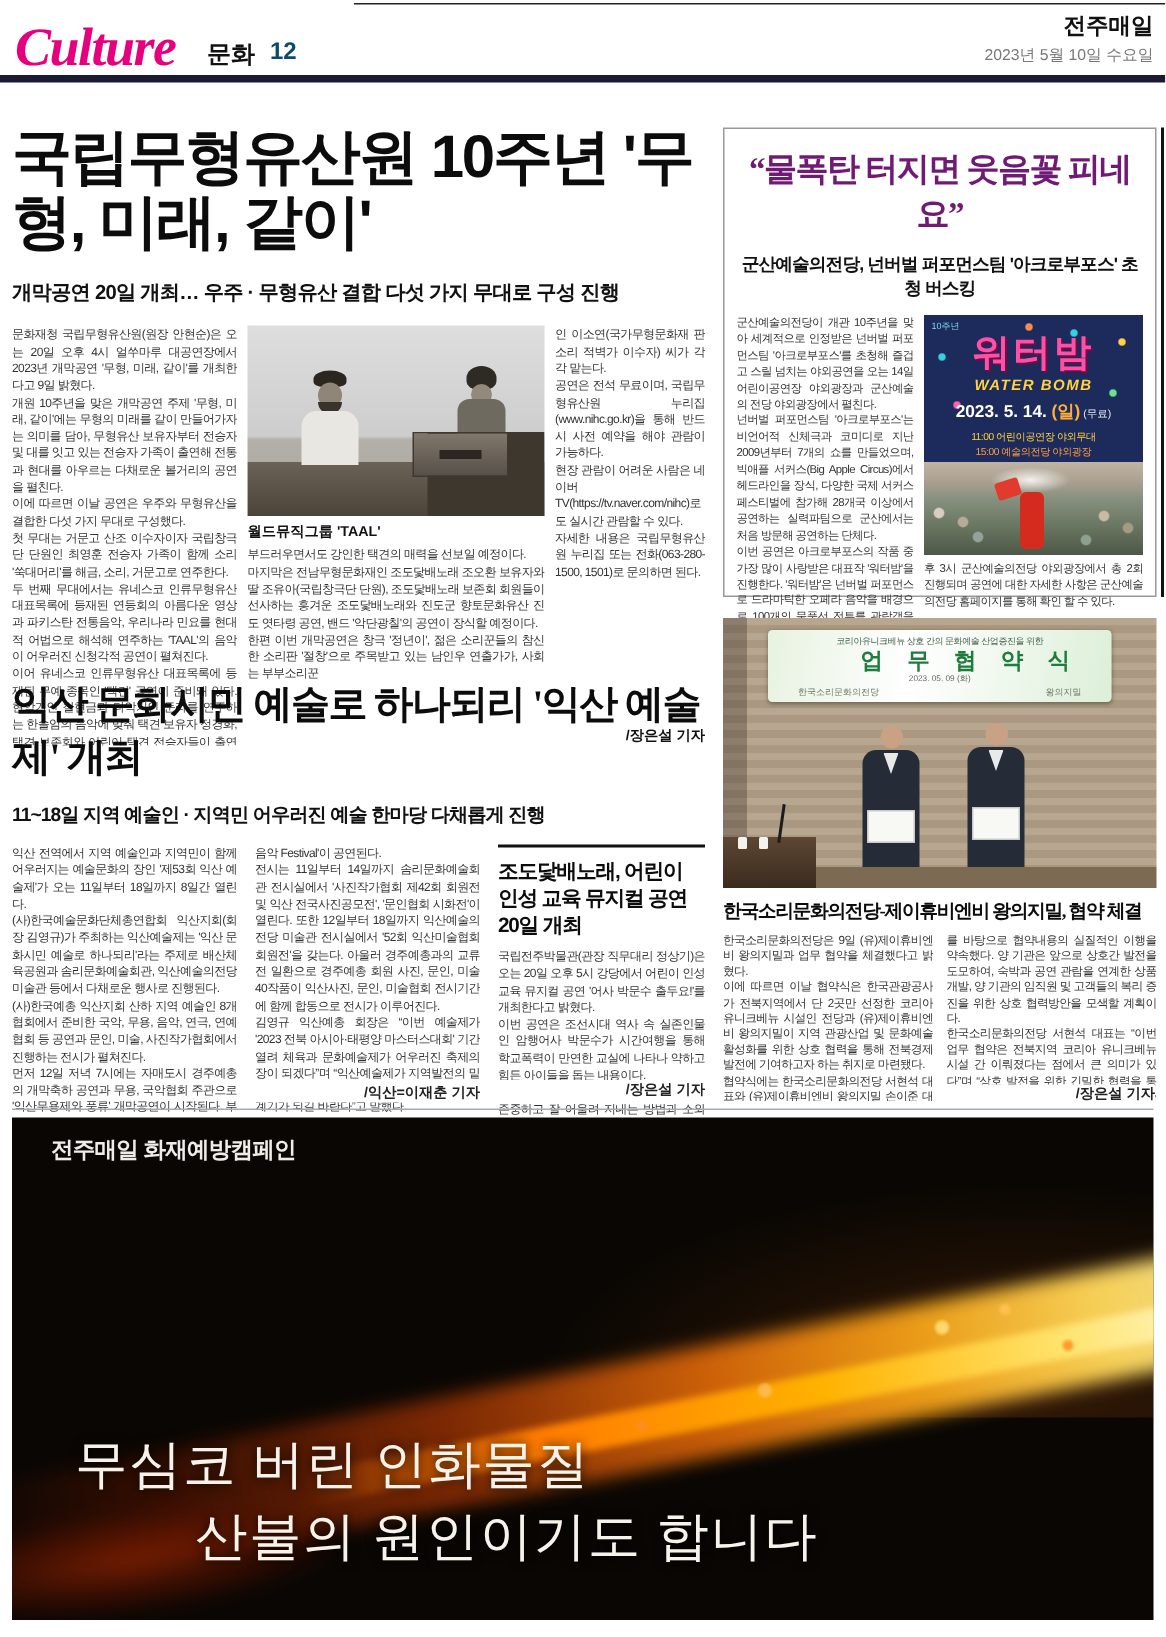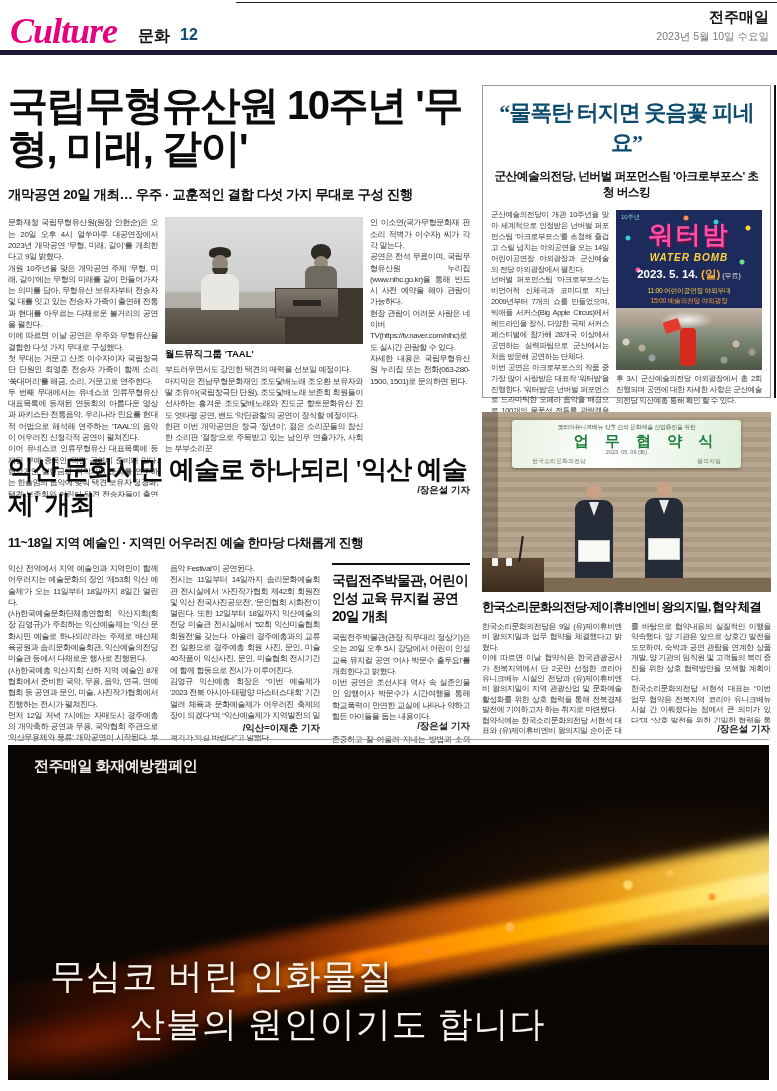--- a/index.html
+++ b/index.html
@@ -43,21 +43,21 @@
   .taal-harmonium{position:absolute;left:110px;bottom:26px;width:64px;height:30px;background:linear-gradient(180deg,#80786c,#575049);border:1px solid #3e3831;}
   .taal-keys{position:absolute;left:128px;bottom:38px;width:28px;height:6px;background:#2b2622;}
   .m-caption{margin:4px 0 3px;font-size:9.5px;font-weight:700;color:#111;}
   .m-col2-text{height:118px;}
 
   
   .gunsan-box{position:absolute;left:482px;top:85px;width:289px;height:313px;border:1px solid #999;
               padding:8px 8px 6px;background:#fff;}
   .page-edge-rule{position:absolute;left:774px;top:85px;width:2px;height:313px;background:#111;}
   .g-headline{margin-top:4px;text-align:center;font-family:"Liberation Serif",serif;
-              font-size:22px;font-weight:700;letter-spacing:-1px;color:#0c4a6e;}
+              font-size:22px;font-weight:700;letter-spacing:-1px;color:#701a75;}
   .g-subhead{margin-top:11px;text-align:center;font-size:11.8px;font-weight:700;letter-spacing:-0.6px;color:#111;}
   .g-body{margin-top:9px;display:flex;gap:7px;height:222px;}
   .g-col1{flex:1;height:222px;font-size:7.6px;line-height:10.9px;}
   .g-col2{width:146px;display:flex;flex-direction:column;}
   .g-col2 .bcol{font-size:7.6px;line-height:10.9px;}
   .poster{position:relative;width:146px;height:160px;background:#1d2a5c;overflow:hidden;}
   .p-dots{position:absolute;inset:0;background-image:
      radial-gradient(circle 2px at 12px 28px,#35cfe4 0 2px,transparent 3px),
      radial-gradient(circle 2px at 132px 18px,#ffd23f 0 2px,transparent 3px),
      radial-gradient(circle 2px at 22px 60px,#ff5fae 0 2px,transparent 3px),
@@ -165,21 +165,21 @@
   <div class="top-thin-rule" data-interactable="false"></div>
   <div class="brand" data-interactable="false">Culture</div>
   <div class="section-ko" data-interactable="false">문화</div>
   <div class="page-num" data-interactable="false">12</div>
   <div class="paper-name" data-interactable="false">전주매일</div>
   <div class="paper-date" data-interactable="false">2023년 5월 10일 수요일</div>
   <div class="thick-rule" data-interactable="false"></div>
 
   <div class="main-article" data-interactable="false">
     <div class="main-headline" data-interactable="false">국립무형유산원 10주년 '무형, 미래, 같이'</div>
-    <div class="main-subhead" data-interactable="false">개막공연 20일 개최… 우주 · 교훈적인 결합 다섯 가지 무대로 구성 진행</div>
+    <div class="main-subhead" data-interactable="false">개막공연 20일 개최… 우주 · 무형유산 결합 다섯 가지 무대로 구성 진행</div>
     <div class="main-body" data-interactable="false">
       <div class="bcol m-col1" data-interactable="false">문화재청 국립무형유산원(원장 안현순)은 오는 20일 오후 4시 얼쑤마루 대공연장에서 2023년 개막공연 '무형, 미래, 같이'를 개최한다고 9일 밝혔다.
 개원 10주년을 맞은 개막공연 주제 '무형, 미래, 같이'에는 무형의 미래를 같이 만들어가자는 의미를 담아, 무형유산 보유자부터 전승자 및 대를 잇고 있는 전승자 가족이 출연해 전통과 현대를 아우르는 다채로운 볼거리의 공연을 펼친다.
 이에 따르면 이날 공연은 우주와 무형유산을 결합한 다섯 가지 무대로 구성했다.
 첫 무대는 거문고 산조 이수자이자 국립창극단 단원인 최영훈 전승자 가족이 함께 소리 '쑥대머리'를 해금, 소리, 거문고로 연주한다.
 두 번째 무대에서는 유네스코 인류무형유산 대표목록에 등재된 연등회의 아름다운 영상과 파키스탄 전통음악, 우리나라 민요를 현대적 어법으로 해석해 연주하는 'TAAL'의 음악이 어우러진 신청각적 공연이 펼쳐진다.
 이어 유네스코 인류무형유산 대표목록에 등재된 무예 종목인 '택견' 공연이 준비돼 있다. 현악기인 철현금과 타악기인 둔라를 연주하는 한슬임의 음악에 맞춰 택견 보유자 정경화, 택견 보존회와 어린이 택견 전승자들이 출연해</div>
       <div class="m-mid" data-interactable="false">
         <div class="m-photo" data-interactable="false">
           <div class="taal-cloth" data-interactable="false"></div>
@@ -226,42 +226,42 @@
           <div class="p-dateline" data-interactable="false"><span data-interactable="false">2023. 5. 14. </span><span class="p-day" data-interactable="false">(일)</span><span class="p-free" data-interactable="false"> (무료)</span></div>
           <div class="p-sched p-s1" data-interactable="false">11:00  어린이공연장 야외무대</div>
           <div class="p-sched p-s2" data-interactable="false">15:00  예술의전당 야외광장</div>
           <div class="p-photo" data-interactable="false">
             <div class="p-crowd" data-interactable="false"></div>
             <div class="p-splash" data-interactable="false"></div>
             <div class="p-bucket" data-interactable="false"></div>
             <div class="p-performer" data-interactable="false"></div>
           </div>
         </div>
-        <div class="bcol" style="margin-top:4px;flex:1;" data-interactable="false">후 3시 군산예술의전당 야외광장에서 총 2회 진행되며 공연에 대한 자세한 사항은 군산예술의전당 익산예총 통해 확인 할 수 있다.</div>
+        <div class="bcol" style="margin-top:4px;flex:1;" data-interactable="false">후 3시 군산예술의전당 야외광장에서 총 2회 진행되며 공연에 대한 자세한 사항은 군산예술의전당 홈페이지를 통해 확인 할 수 있다.</div>
         <div class="byline" data-interactable="false">/군산=이재춘 기자</div>
       </div>
     </div>
   </div>
   <div class="page-edge-rule" data-interactable="false"></div>
 
   <div class="iksan" data-interactable="false">
     <div class="i-headline" data-interactable="false">익산 문화시민 예술로 하나되리 '익산 예술제' 개최</div>
     <div class="i-subhead" data-interactable="false">11~18일 지역 예술인 · 지역민 어우러진 예술 한마당 다채롭게 진행</div>
     <div class="i-body" data-interactable="false">
       <div class="bcol i-col" data-interactable="false">익산 전역에서 지역 예술인과 지역민이 함께 어우러지는 예술문화의 장인 '제53회 익산 예술제'가 오는 11일부터 18일까지 8일간 열린다.
 (사)한국예술문화단체총연합회 익산지회(회장 김영규)가 주최하는 익산예술제는 '익산 문화시민 예술로 하나되리'라는 주제로 배산체육공원과 솜리문화예술회관, 익산예술의전당 미술관 등에서 다채로운 행사로 진행된다.
 (사)한국예총 익산지회 산하 지역 예술인 8개 협회에서 준비한 국악, 무용, 음악, 연극, 연예협회 등 공연과 문인, 미술, 사진작가협회에서 진행하는 전시가 펼쳐진다.
 먼저 12일 저녁 7시에는 자매도시 경주예총의 개막축하 공연과 무용, 국악협회 주관으로 '익산무용제와 풍류' 개막공연이 시작된다. 부대행사로 오후 5시에서 7시까지 '공예 무료체험'이 진행된다.
 13일 솜리문화예술회관 소공연장에서는 연극 '이웃집 쌀통'이 공연되며 배산체육공원 야외공연장에서 '힐링콘서트'가 진행된다. 17일에는 솜리문화예술회관 중공연장에서 '2023 익산 실용</div>
       <div class="bcol i-col" data-interactable="false">음악 Festival'이 공연된다.
 전시는 11일부터 14일까지 솜리문화예술회관 전시실에서 '사진작가협회 제42회 회원전 및 익산 전국사진공모전', '문인협회 시화전'이 열린다. 또한 12일부터 18일까지 익산예술의전당 미술관 전시실에서 '52회 익산미술협회 회원전'을 갖는다. 아울러 경주예총과의 교류전 일환으로 경주예총 회원 사진, 문인, 미술 40작품이 익산사진, 문인, 미술협회 전시기간에 함께 합동으로 전시가 이루어진다.
 김영규 익산예총 회장은 “이번 예술제가 '2023 전북 아시아·태평양 마스터스대회' 기간 열려 체육과 문화예술제가 어우러진 축제의 장이 되겠다”며 “익산예술제가 지역발전의 밑거름이 되고 익산 문화예술이 발전할 수 있는 계기가 되길 바란다”고 말했다.
 정헌율 시장은 “실력있는 지역 예술인들의 문화예술 공연전시로 익산시가 문화로 꽃피우고 있다”며 “시민들이 일상 속에서 예술을 만날 수 있는 다양한 문화정책으로 도시의 품격을 높여나가겠다”고 밝혔다.</div>
       <div class="museum" data-interactable="false">
-        <div class="museum-headline" data-interactable="false">국립전주박물관, 어린이 인성 교육 뮤지컬 공연 20일 개최</div>
+        <div class="museum-headline" data-interactable="false">조도닻배노래, 어린이 인성 교육 뮤지컬 공연 20일 개최</div>
         <div class="bcol museum-body" data-interactable="false">국립전주박물관(관장 직무대리 정상기)은 오는 20일 오후 5시 강당에서 어린이 인성교육 뮤지컬 공연 '어사 박문수 출두요!'를 개최한다고 밝혔다.
 이번 공연은 조선시대 역사 속 실존인물인 암행어사 박문수가 시간여행을 통해 학교폭력이 만연한 교실에 나타나 약하고 힘든 아이들을 돕는 내용이다.
 이에 따르면 학교생활에서 친구들과 서로 존중하고 잘 어울려 지내는 방법과 소외된 곳에 관심을 갖고 도와주는 선행 등을 신나는 참여 음악과 율동을 가미해 코믹하고 재미있게 풀어내 어린이들에게 공감능력을 일깨워 줄 수 있는 교훈적인 작품이다.
 관람예약은 10일부터 16일까지 국립전주박물관 누리집(jeonju.museum.go.kr)에서 선착순 접수한다. 입장인원은 최대 250명이며, 관람료는 무료다.</div>
       </div>
     </div>
   </div>
   <div class="iksan-byline" data-interactable="false">/익산=이재춘 기자</div>
   <div class="museum-byline" data-interactable="false">/장은설 기자</div>
 

